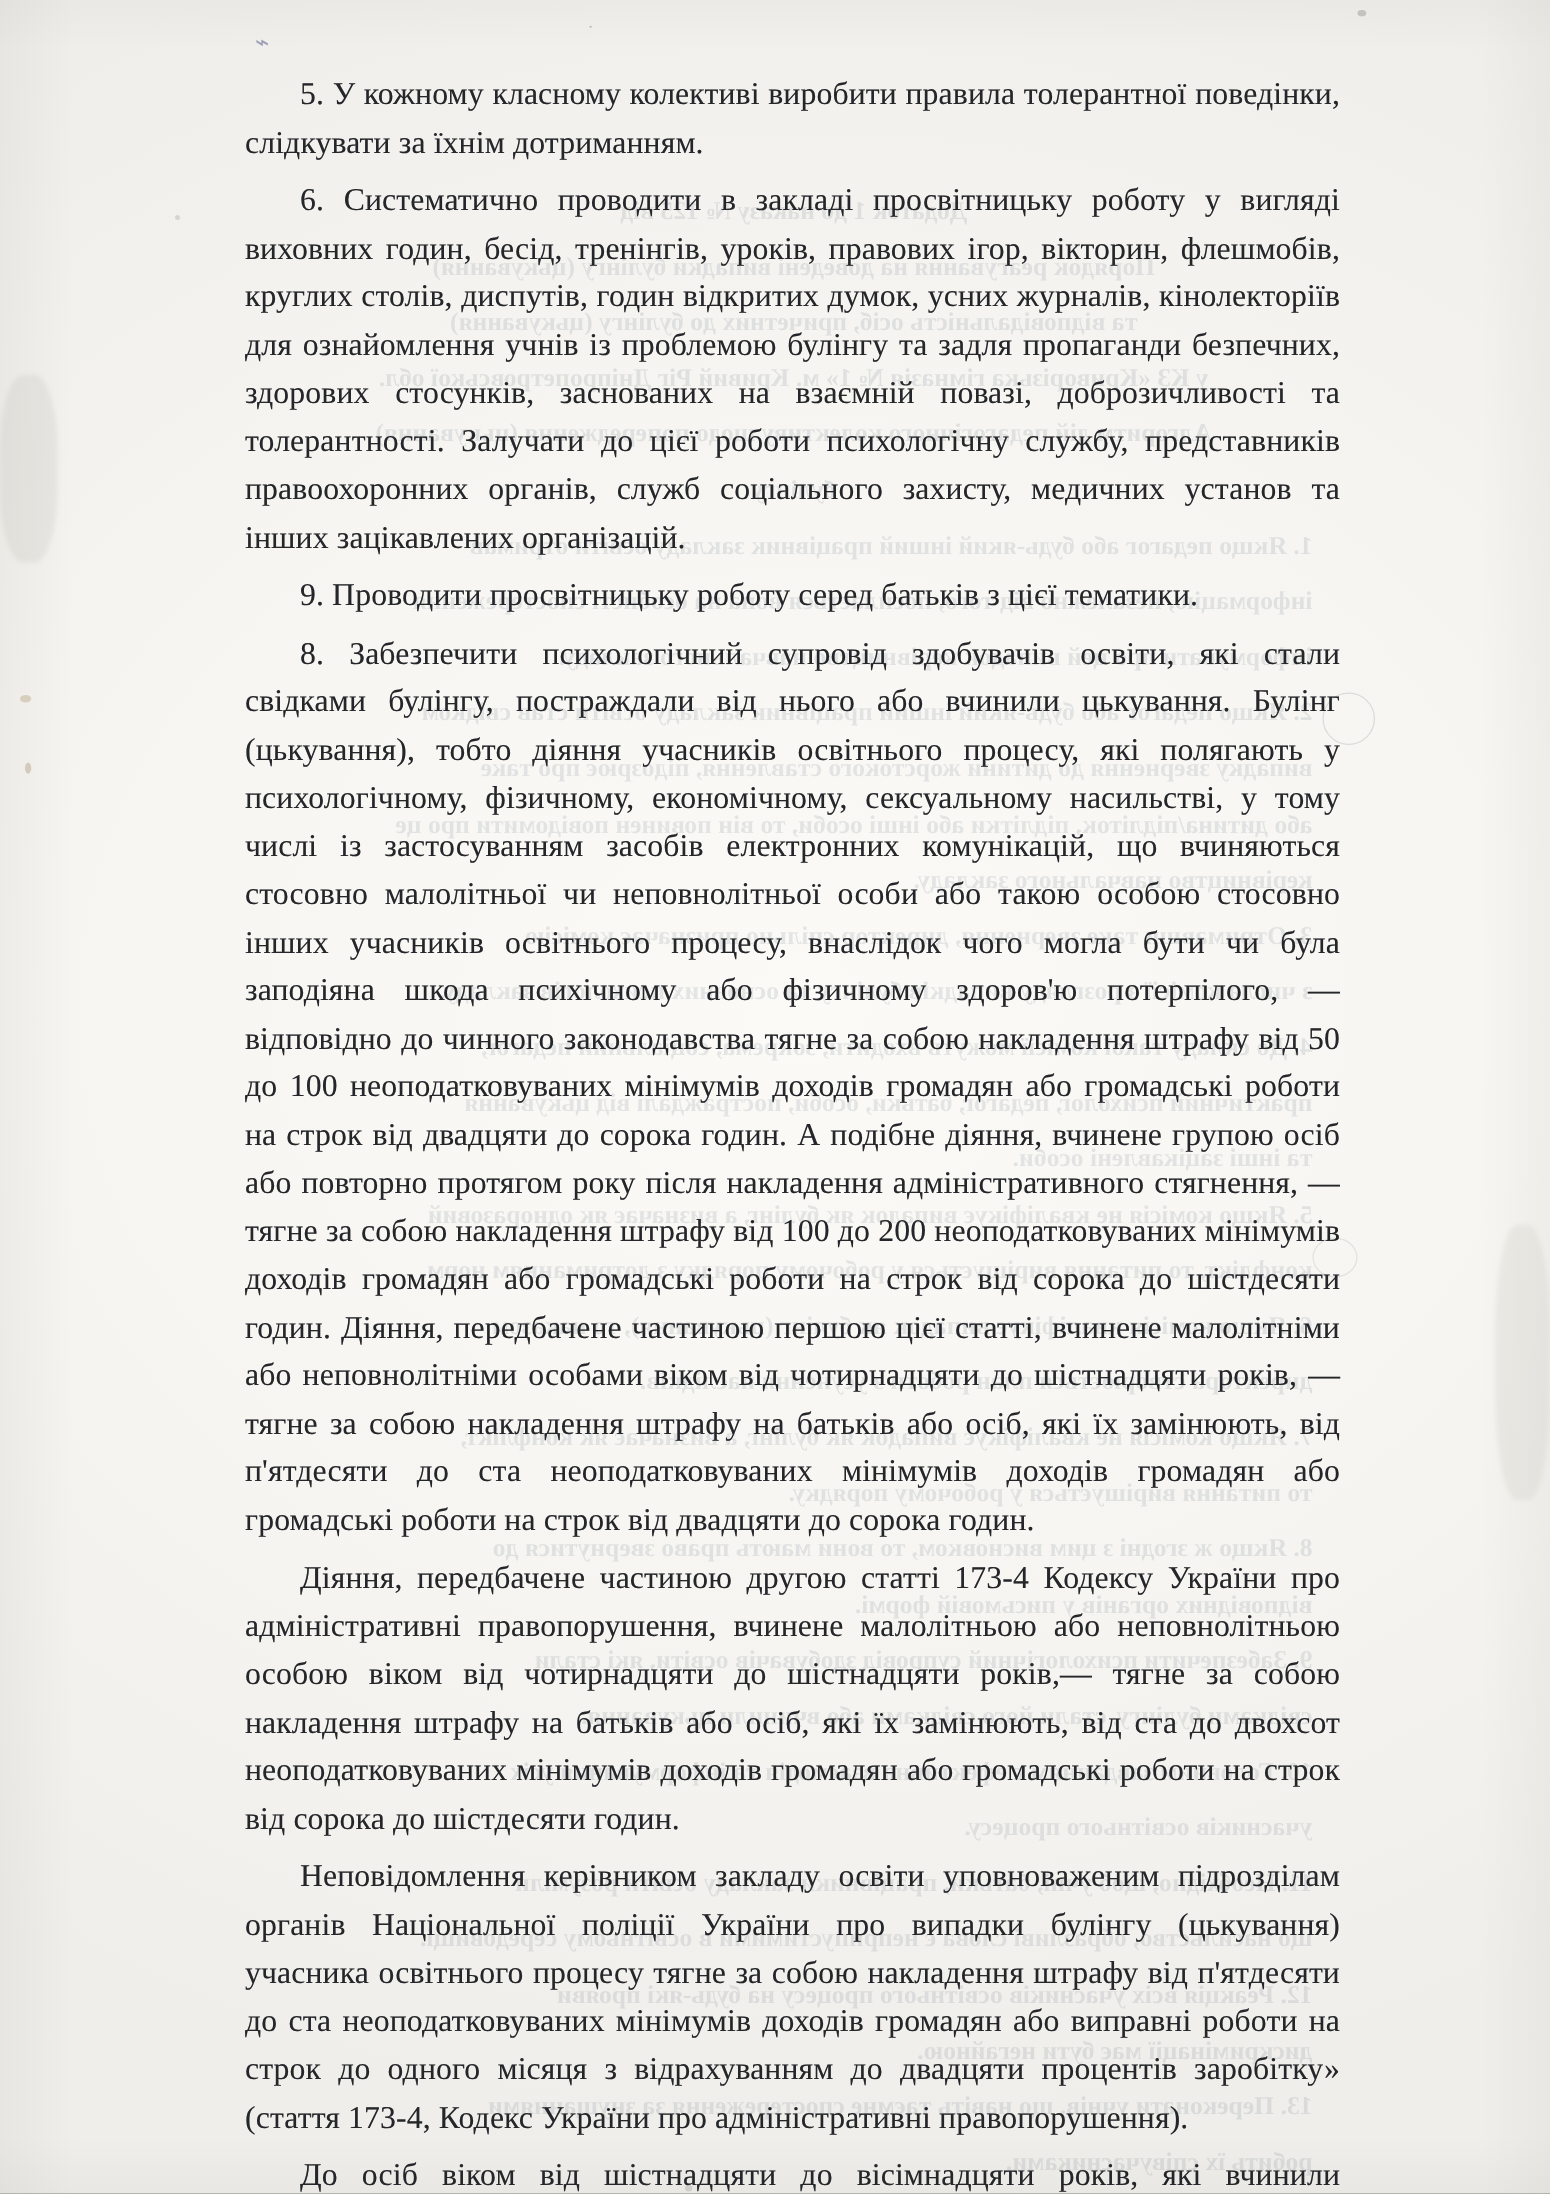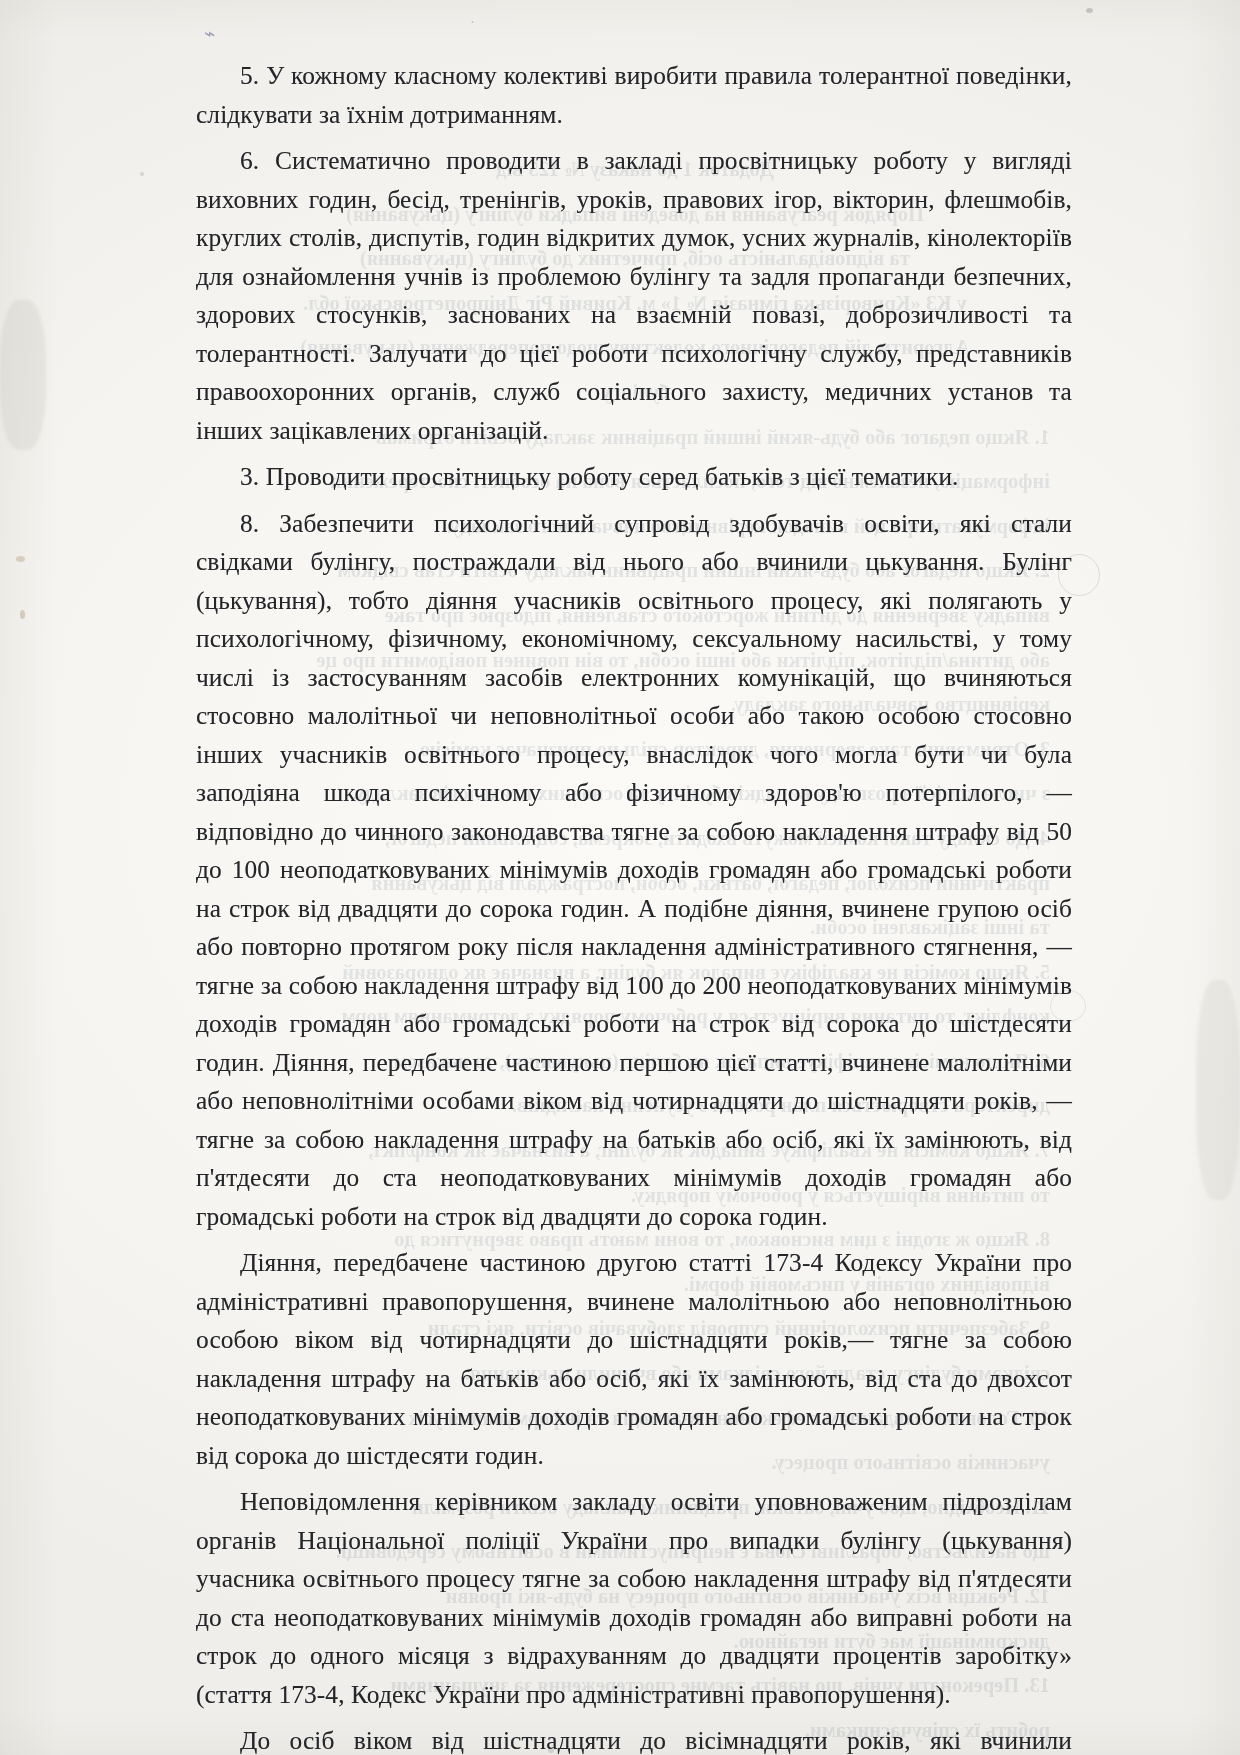--- a/index.html
+++ b/index.html
@@ -164,21 +164,21 @@
   <div class="ring-artifact" style="left:1050px; top:990px; width:34px; height:30px; border-color:rgba(120,125,135,0.16);"></div>
   <div class="pen-mark" style="left:204px; top:22px; font-size:19px;">⌁</div>
   <div class="pen-mark" style="left:470px; top:14px; font-size:15px; opacity:0.35;">·</div>
 
   <div class="text-column">
 
     <p>5. У кожному класному колективі виробити правила толерантної поведінки, слідкувати за їхнім дотриманням.</p>
 
     <p>6. Систематично проводити в закладі просвітницьку роботу у вигляді виховних годин, бесід, тренінгів, уроків, правових ігор, вікторин, флешмобів, круглих столів, диспутів, годин відкритих думок, усних журналів, кінолекторіїв для ознайомлення учнів із проблемою булінгу та задля пропаганди безпечних, здорових стосунків, заснованих на взаємній повазі, доброзичливості та толерантності. Залучати до цієї роботи психологічну службу, представників правоохоронних органів, служб соціального захисту, медичних установ та інших зацікавлених організацій.</p>
 
-    <p>3. Проводити просвітницьку роботу серед батьків з цієї тематики.</p>
+    <p>9. Проводити просвітницьку роботу серед батьків з цієї тематики.</p>
 
     <p>8. Забезпечити психологічний супровід здобувачів освіти, які стали свідками булінгу, постраждали від нього або вчинили цькування. Булінг (цькування), тобто діяння учасників освітнього процесу, які полягають у психологічному, фізичному, економічному, сексуальному насильстві, у тому числі із застосуванням засобів електронних комунікацій, що вчиняються стосовно малолітньої чи неповнолітньої особи або такою особою стосовно інших учасників освітнього процесу, внаслідок чого могла бути чи була заподіяна шкода психічному або фізичному здоров'ю потерпілого, — відповідно до чинного законодавства тягне за собою накладення штрафу від 50 до 100 неоподатковуваних мінімумів доходів громадян або громадські роботи на строк від двадцяти до сорока годин. А подібне діяння, вчинене групою осіб або повторно протягом року після накладення адміністративного стягнення, — тягне за собою накладення штрафу від 100 до 200 неоподатковуваних мінімумів доходів громадян або громадські роботи на строк від сорока до шістдесяти годин. Діяння, передбачене частиною першою цієї статті, вчинене малолітніми або неповнолітніми особами віком від чотирнадцяти до шістнадцяти років, — тягне за собою накладення штрафу на батьків або осіб, які їх замінюють, від п'ятдесяти до ста неоподатковуваних мінімумів доходів громадян або громадські роботи на строк від двадцяти до сорока годин.</p>
 
     <p>Діяння, передбачене частиною другою статті 173-4 Кодексу України про адміністративні правопорушення, вчинене малолітньою або неповнолітньою особою віком від чотирнадцяти до шістнадцяти років,— тягне за собою накладення штрафу на батьків або осіб, які їх замінюють, від ста до двохсот неоподатковуваних мінімумів доходів громадян або громадські роботи на строк від сорока до шістдесяти годин.</p>
 
     <p>Неповідомлення керівником закладу освіти уповноваженим підрозділам органів Національної поліції України про випадки булінгу (цькування) учасника освітнього процесу тягне за собою накладення штрафу від п'ятдесяти до ста неоподатковуваних мінімумів доходів громадян або виправні роботи на строк до одного місяця з відрахуванням до двадцяти процентів заробітку» (стаття 173-4, Кодекс України про адміністративні правопорушення).</p>
 
     <p>До осіб віком від шістнадцяти до вісімнадцяти років, які вчинили адміністративні правопорушення, застосовуються заходи впливу, передбачені статтею 24 цього Кодексу.</p>
 
   </div>

